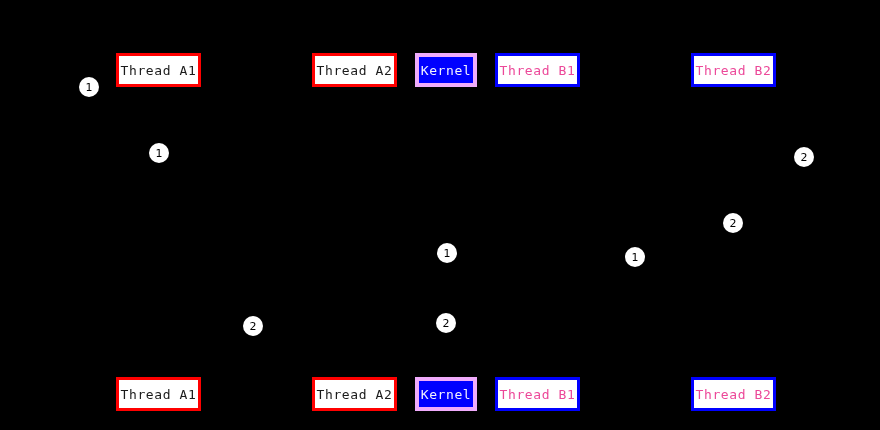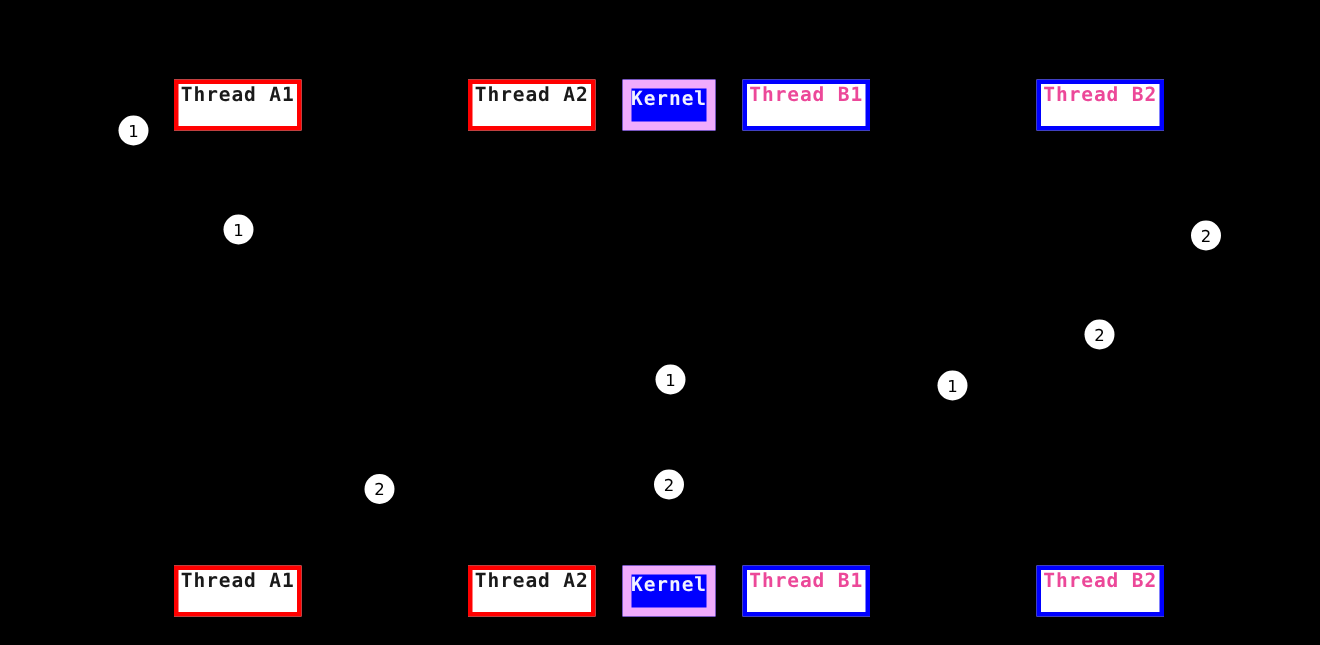--- a/index.html
+++ b/index.html
@@ -15,41 +15,41 @@
     background: #000000;
     overflow: hidden;
     font-family: "DejaVu Sans Mono", "Liberation Mono", monospace;
   }
 
   
   .participant {
     position: absolute;
     box-sizing: border-box;
     display: flex;
+    align-items: center;
     justify-content: center;
     font-family: "DejaVu Sans Mono", "Liberation Mono", monospace;
     font-size: 13px;
     letter-spacing: 0.6px;
     white-space: nowrap;
     user-select: none;
-    font-weight: bold;
   }
   .participant.red {
     background: #FFFFFF;
     border: 3px solid #FF0000;
     color: #1A1A1A;
   }
   .participant.blue {
     background: #FFFFFF;
     border: 3px solid #0000FF;
     color: #ec4899;
   }
   .participant.filled {
     background: #0000FF;
-    border: 6px solid #f0abfc;
+    border: 4px solid #f0abfc;
     color: #F2F2FF;
   }
 
   
   .lifeline {
     position: absolute;
     width: 1px;
     background: #000000;
   }
 

